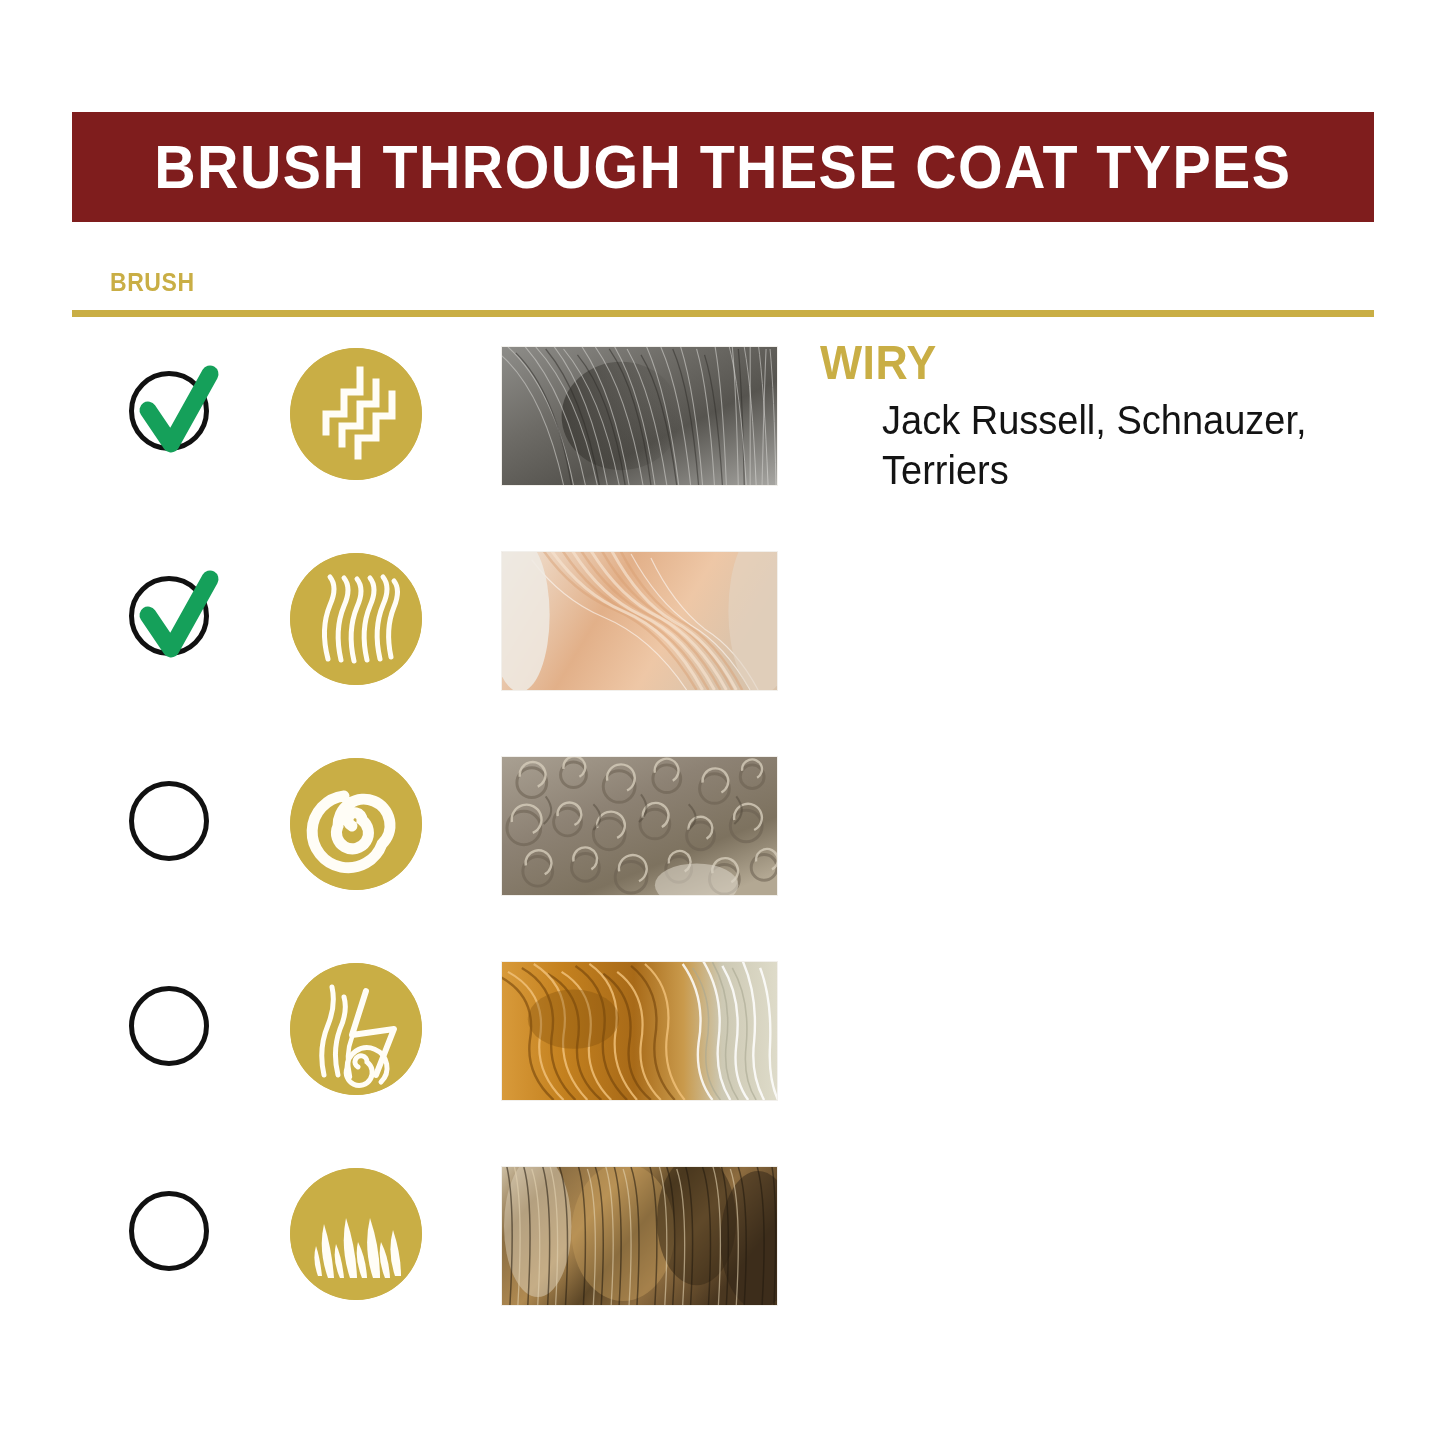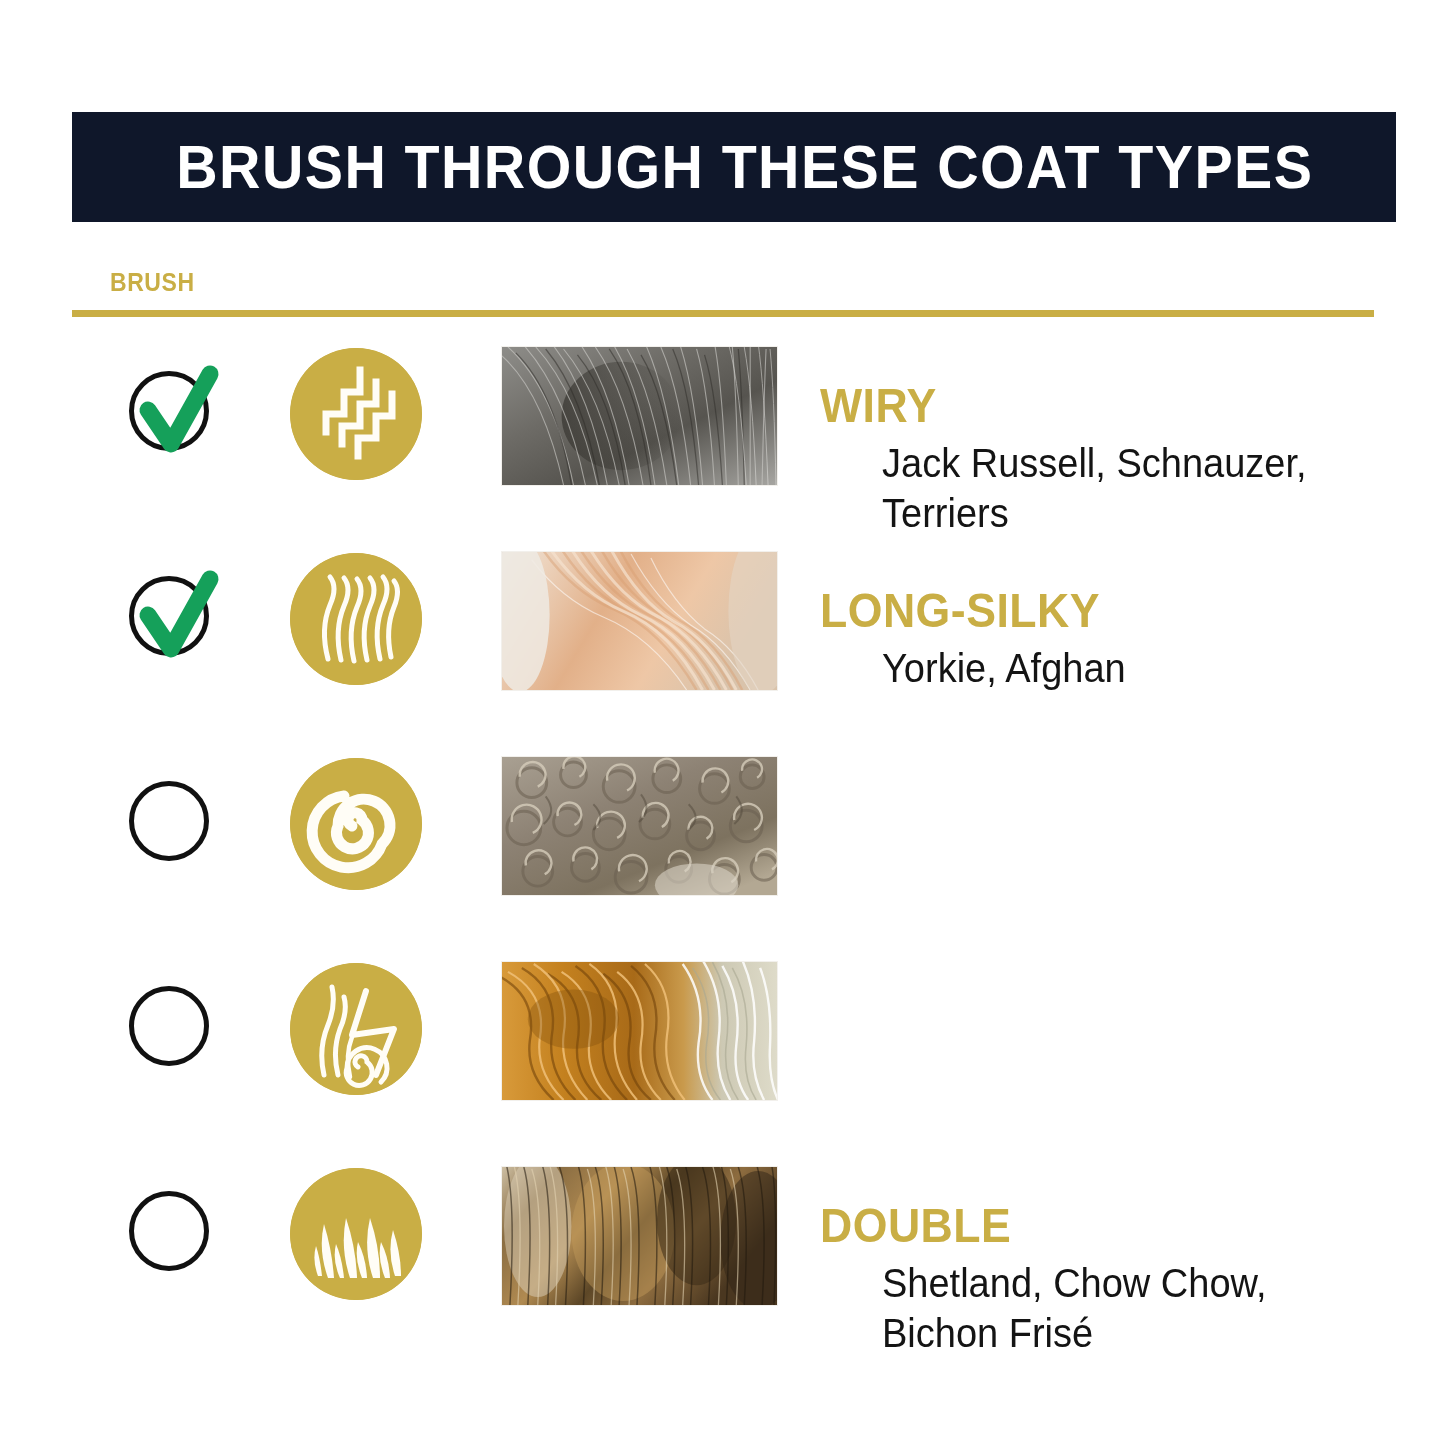--- a/index.html
+++ b/index.html
@@ -21,25 +21,24 @@
     background: #ffffff;
   }
 
   
   .banner {
     position: absolute;
     left: 72px;
     top: 112px;
     width: 1302px;
     height: 110px;
-    background: #0f172a;
+    background: #7f1d1d;
     display: flex;
     align-items: center;
     justify-content: center;
-    padding-left: 22px;
   }
   .banner-title {
     color: #ffffff;
     font-family: "Liberation Sans Narrow", "Liberation Sans", sans-serif;
     font-weight: 700;
     font-size: 61px;
     letter-spacing: 1.5px;
     transform: scaleX(0.94);
     white-space: nowrap;
     line-height: 1;
@@ -133,21 +132,20 @@
     box-sizing: border-box;
   }
   .photo > svg { display: block; width: 100%; height: 100%; }
 
   
   .text-cell {
     position: absolute;
     left: 820px;
     top: 0;
     width: 600px;
-    margin-top: 43px;
   }
   .coat-title {
     color: #c9ae45;
     font-family: "Liberation Sans Narrow", "Liberation Sans", sans-serif;
     font-weight: 700;
     font-size: 48px;
     line-height: 1.05;
     letter-spacing: 0.5px;
     transform: scaleX(0.93);
     transform-origin: left top;
@@ -308,24 +306,20 @@
           <g fill="none" stroke="#ffffff" stroke-width="1.2" opacity="0.55">
             <path d="M30 8 Q60 48 102 66 Q150 86 186 140"></path>
             <path d="M130 2 Q156 50 190 74 Q224 94 250 140"></path>
             <path d="M150 6 Q172 52 204 78 Q236 98 258 140"></path>
           </g>
           <ellipse cx="18" cy="64" rx="30" ry="78" fill="#efeae3" opacity="0.85"></ellipse>
           <ellipse cx="262" cy="60" rx="34" ry="84" fill="#e4d6c4" opacity="0.6"></ellipse>
         </svg>
       </div>
 
-      <div class="text-cell">
-        <div class="coat-title">LONG-SILKY</div>
-        <div class="coat-breeds">Yorkie, Afghan</div>
-      </div>
     </div>
 
     <div class="row">
       <div class="check-cell">
         <div class="check-circle"></div>
       </div>
 
       <div class="icon-cell">
         <svg class="icon-disc" viewBox="0 0 132 132">
           <circle cx="66" cy="66" r="66" fill="#c9ae45"></circle>
@@ -526,20 +520,16 @@
             <path d="M104 -2 Q116 36 110 140"></path>
               <path d="M122 2 Q134 38 128 140"></path>
             <path d="M158 -2 Q170 36 164 140"></path>
               <path d="M176 2 Q188 38 182 140"></path>
             <path d="M212 -2 Q224 36 218 140"></path>
               <path d="M230 2 Q242 38 236 140"></path>
           </g>
         </svg>
       </div>
 
-      <div class="text-cell">
-        <div class="coat-title">DOUBLE</div>
-        <div class="coat-breeds">Shetland, Chow Chow, Bichon Frisé</div>
-      </div>
     </div>
 
   </div>
 </div>
 
 </body></html>

